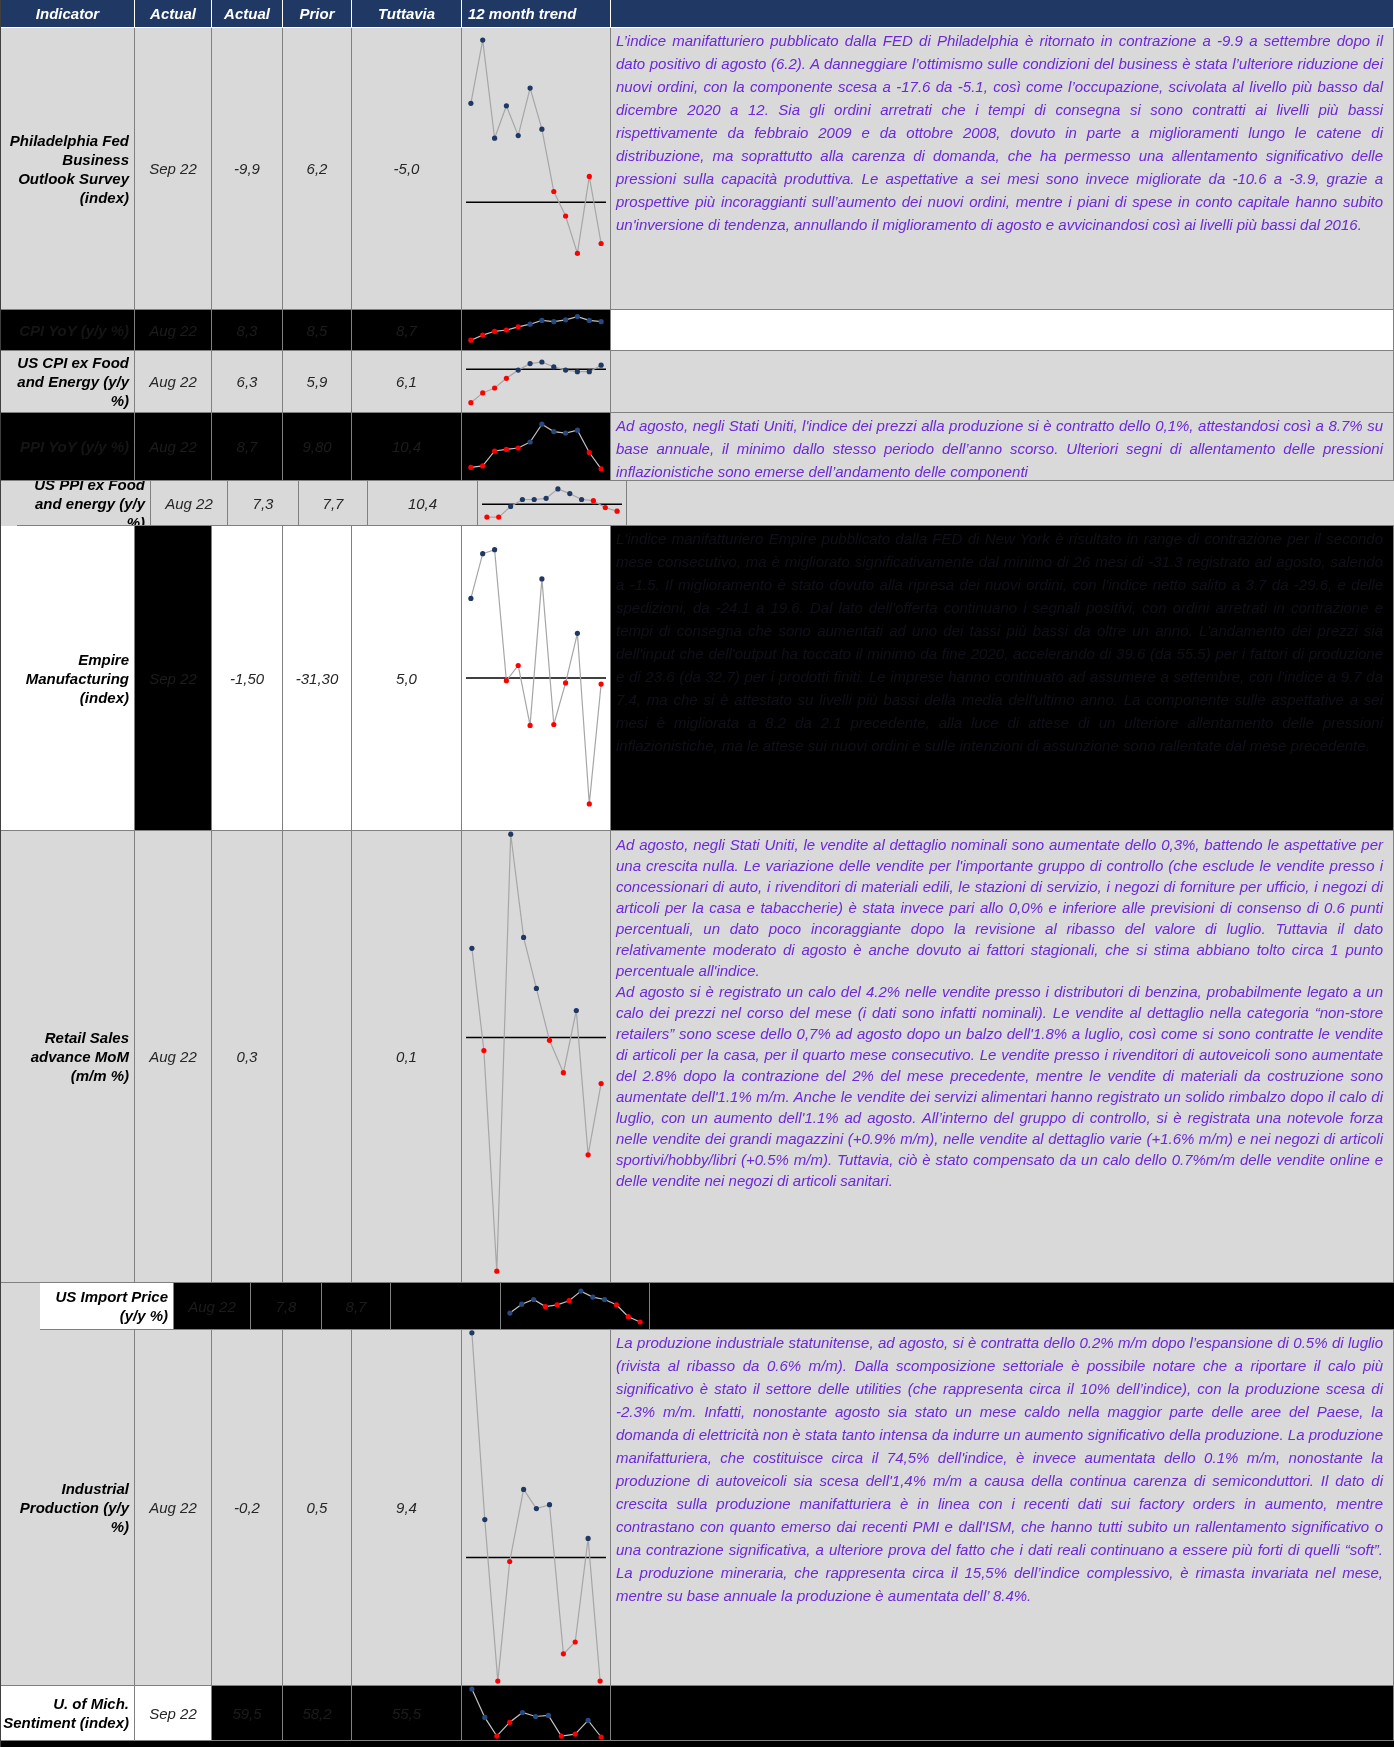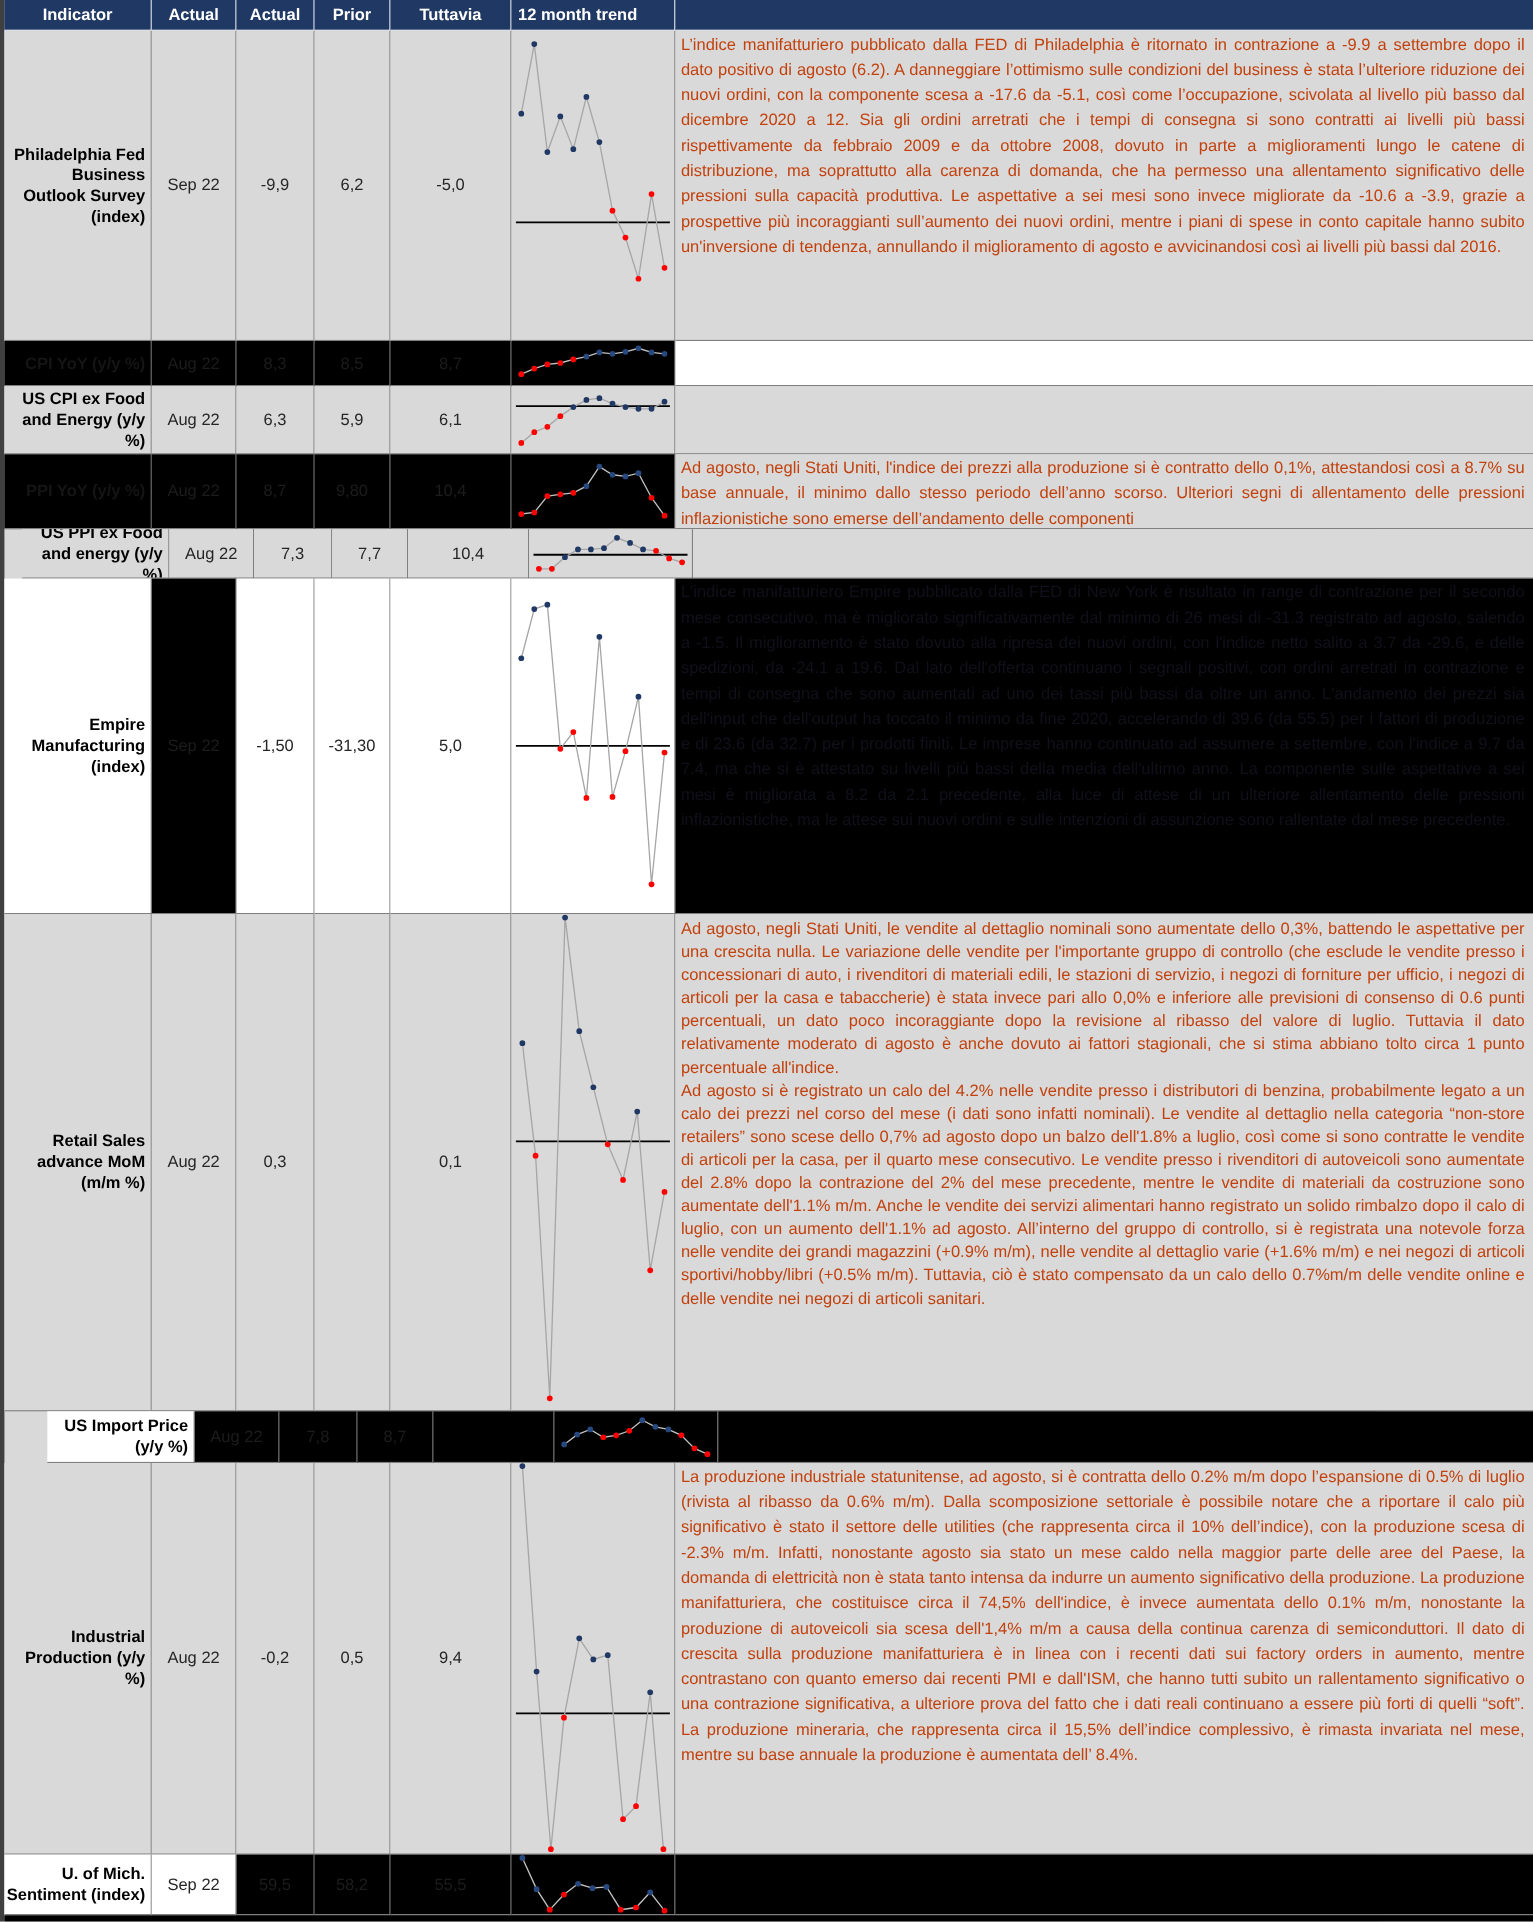--- a/index.html
+++ b/index.html
@@ -1,31 +1,31 @@
 <!DOCTYPE html>
 <html><head>
 <meta charset="utf-8">
 <style>
   html,body{margin:0;padding:0;background:#fff;}
   *{box-sizing:border-box;}
   body{font-family:"Liberation Sans", sans-serif;}
-  #table{width:1253px;height:1747px;position:relative;background:#d9d9d9;border-left:4px solid #404040;}
+  #table{width:1253px;height:1747px;position:relative;background:#d9d9d9;border-left:1px solid #404040;font-style:italic;}
   .grid-row{display:grid;grid-template-columns:134px 77px 71px 69px 110px 149px 783px;width:1394px;}
   .hdr{height:28px;}
   .hdr .cell{background:#1f3864;color:#fff;font-weight:bold;font-size:15px;display:flex;align-items:center;justify-content:center;border-right:1px solid #fff;border-bottom:1px solid #fff;}
   .hdr .cell.trendh{justify-content:flex-start;padding-left:6px;}
   .cell{border-right:1px solid #808080;border-bottom:1px solid #808080;overflow:hidden;position:relative;}
   .bg-gray{background:#d9d9d9;}
   .bg-black{background:#000;}
   .bg-white{background:#fff;}
   .ind{font-weight:bold;font-size:15px;line-height:19px;color:#000;display:flex;align-items:center;justify-content:flex-end;text-align:right;padding:2px 5px 2px 2px;}
   .val{font-size:15px;color:#262626;display:flex;align-items:center;justify-content:center;text-align:center;}
   .bg-black.ind{color:#151515;}
   .bg-black.val{color:#1c1c1c;}
-  .comment{font-size:15px;line-height:23px;color:#c2410c;text-align:justify;padding:1px 10px 2px 5px;white-space:pre-line;}
+  .comment{font-size:15px;line-height:23px;color:#6d28d9;text-align:justify;padding:1px 10px 2px 5px;white-space:pre-line;}
   .comment.tight{line-height:21px;padding-top:3px;}
   .comment.hidden-text{color:#10101a;background:#000;}
   .comment.bg-black{color:#10101a;}
   svg{display:block;}
   #bottombar{height:6px;width:1394px;background:#000;}
 </style>
 </head>
 <body>
 
 <div id="table">

